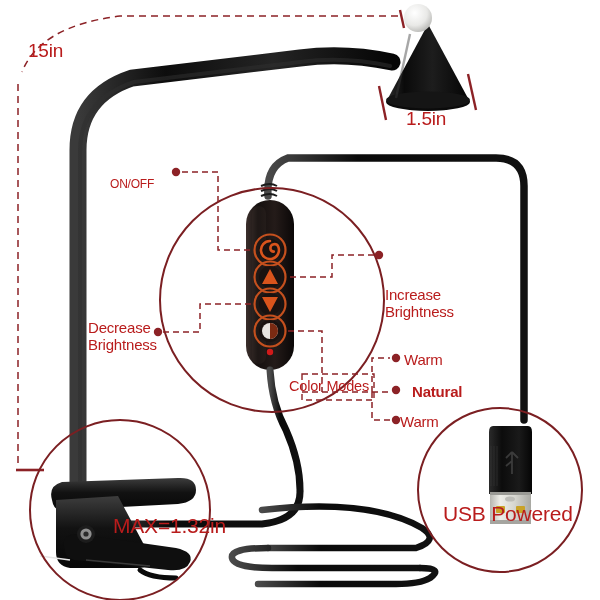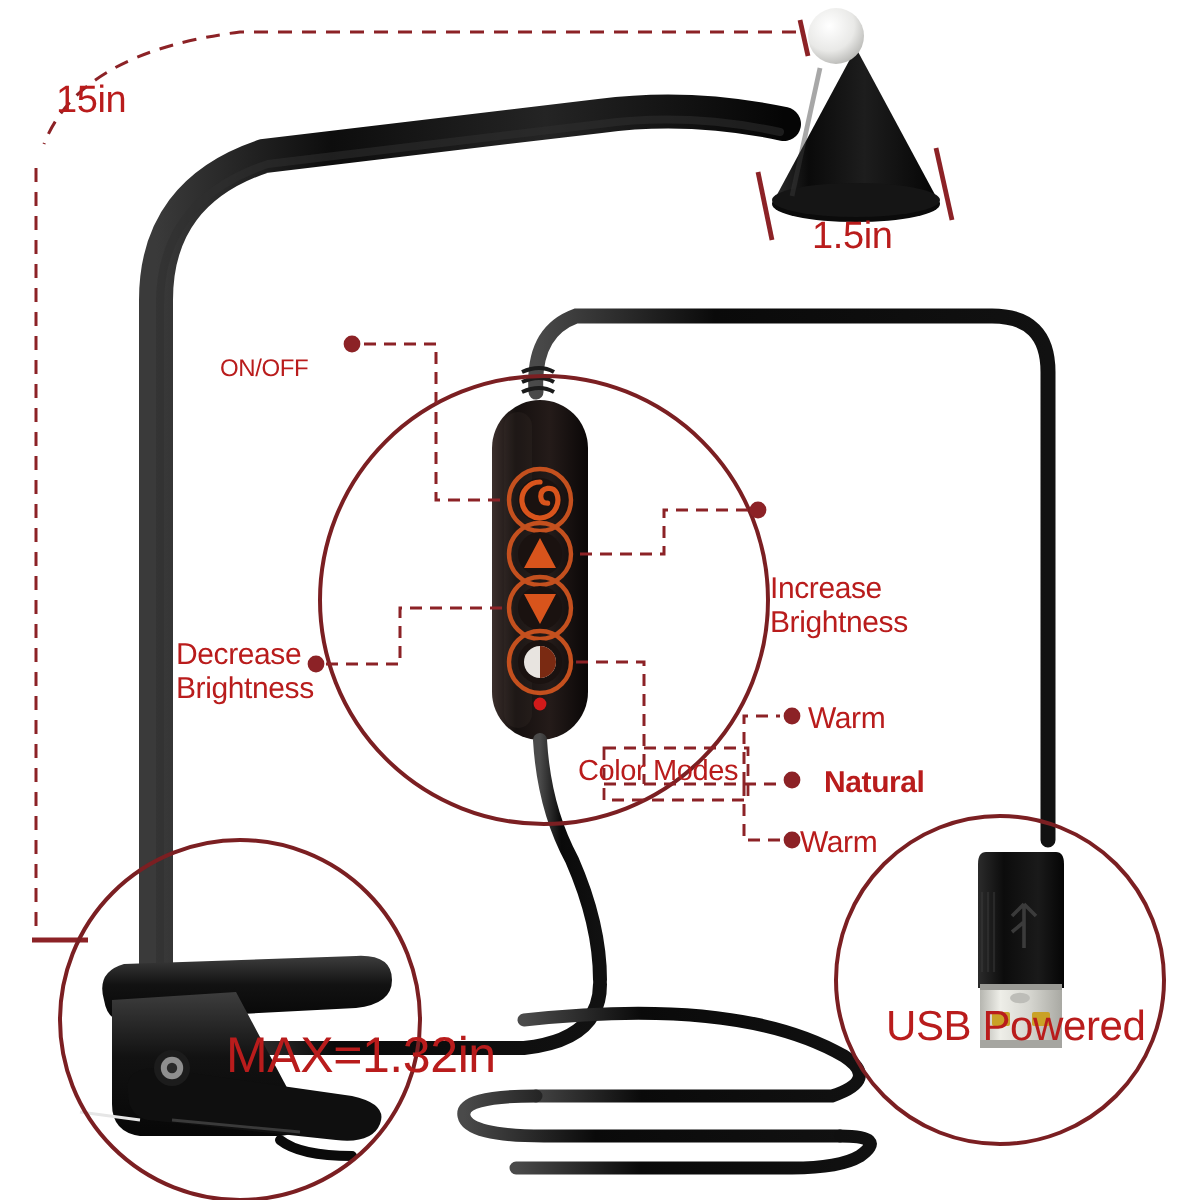--- a/index.html
+++ b/index.html
@@ -32,21 +32,21 @@
   }
   .lbl-onoff   { left: 110px; top: 162px; font-size: 12px; margin-top: 16px; }
   .lbl-15in    { left: 28px;  top: 40px;  font-size: 19px; }
   .lbl-15lamp  { left: 406px; top: 108px; font-size: 19px; }
   .lbl-inc     { left: 385px; top: 243px; font-size: 15px; margin-top: 44px; }
   .lbl-dec     { left: 88px;  top: 320px; font-size: 15px; }
   .lbl-cm      { left: 289px; top: 378px; font-size: 14.5px; }
   .lbl-white   { left: 404px; top: 352px; font-size: 15px; }
   .lbl-natural { left: 412px; top: 384px; font-size: 15px; font-weight: bold; }
   .lbl-warm    { left: 400px; top: 414px; font-size: 15px; }
-  .lbl-max     { left: 113px; top: 514px; font-size: 25px; }
+  .lbl-max     { left: 113px; top: 514px; font-size: 21px; }
   .lbl-usb     { left: 443px; top: 502px; font-size: 21px; }
 </style>
 </head>
 <body>
 
 <div id="stage">
 
   <svg id="art" viewBox="0 0 600 600" xmlns="http://www.w3.org/2000/svg">
     <defs>
       <linearGradient id="gArm" x1="0" y1="0" x2="1" y2="0">

